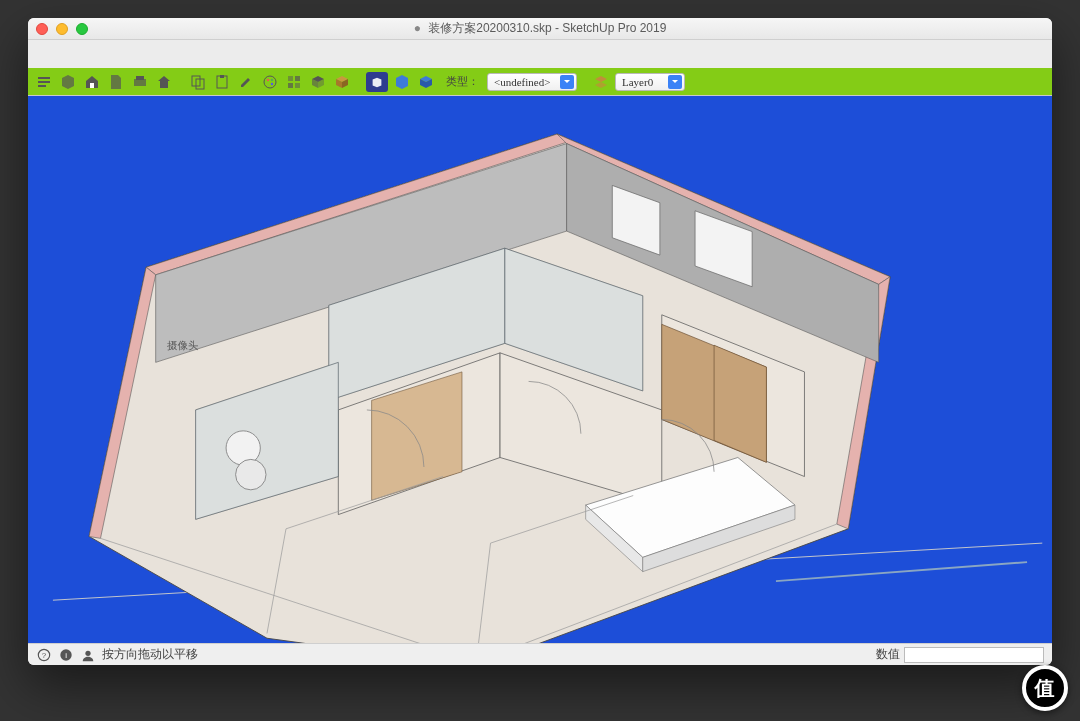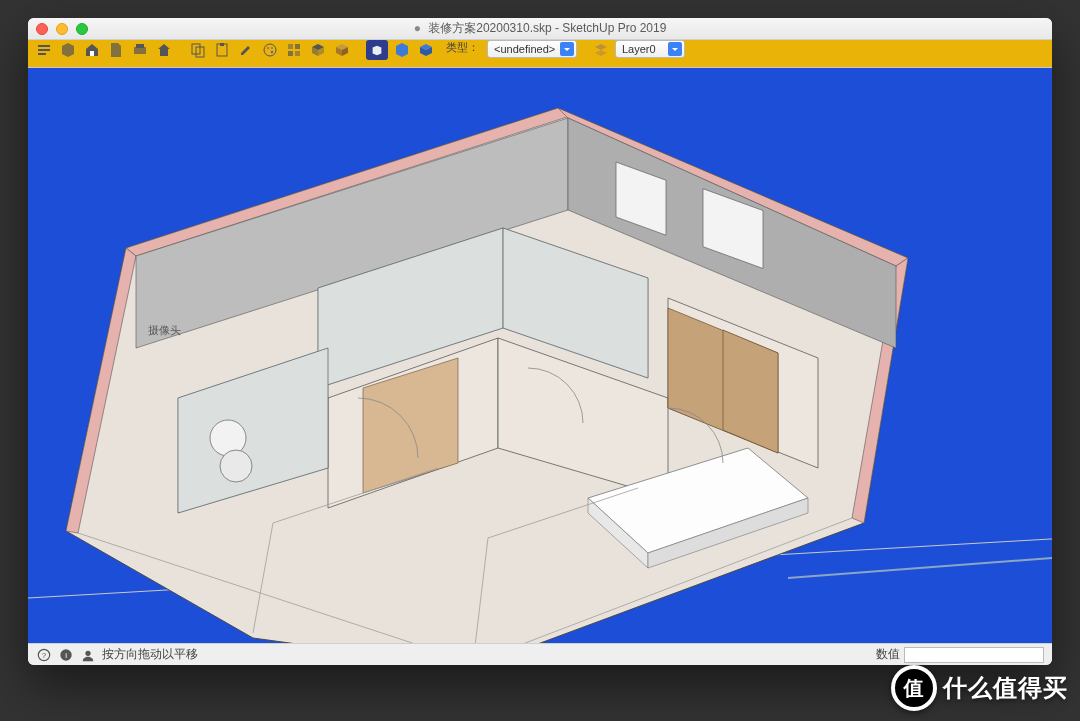--- a/index.html
+++ b/index.html
@@ -43,25 +43,26 @@
   .tl-close { background:#ff5f57; border:1px solid #e1483f; }
   .tl-min { background:#febc2e; border:1px solid #dfa023; }
   .tl-max { background:#28c840; border:1px solid #1dad2f; }
   .title-wrap { position:absolute; left:0; right:0; text-align:center; pointer-events:none; color:#5a5a5a; font-size:12px;}
   .title-dot { color:#888; margin-right:4px;}
 
   
   .toolbar {
     height: 28px;
     display: flex;
-    align-items: flex-start;
+    align-items: center;
     padding: 0 6px;
     gap: 4px;
-    background: #eab308;
+    background: #84cc16;
     border-bottom: 1px solid #c9c9c9;
+    margin-top: 28px;
   }
   .tbtn {
     width: 20px; height: 20px;
     display:flex; align-items:center; justify-content:center;
     border-radius:3px;
     color:#555;
   }
   .tbtn svg { width:16px; height:16px; }
   .sep { width:6px; }
 
@@ -76,20 +77,21 @@
     height: 18px;
     font-size: 11px;
     border: 1px solid #b9b9b9;
     border-radius: 3px;
     background: linear-gradient(#fff,#f0f0f0);
     padding: 0 16px 0 6px;
     position: relative;
     display:flex; align-items:center;
     color:#333;
     min-width: 90px;
+    font-family: Liberation Serif, serif;
   }
   .tselect .arrow {
     position:absolute; right:2px; top:1px;
     width:14px; height:14px; background:#3b82f6;
     border-radius:2px;
     display:flex; align-items:center; justify-content:center;
   }
   .tselect .arrow::after{
     content:""; border:3px solid transparent; border-top-color:#fff; margin-top:3px;
   }
@@ -366,14 +368,13 @@
     <span>按方向拖动以平移</span>
     <div class="sb-spacer"></div>
     <span class="sb-vlabel">数值</span>
     <input class="sb-value" value="" style="">
   </div>
 
 </div>
 
 <div class="watermark">
   <div class="wm-badge">值</div>
-  <span>什么值得买</span>
 </div>
 
 </body></html>

